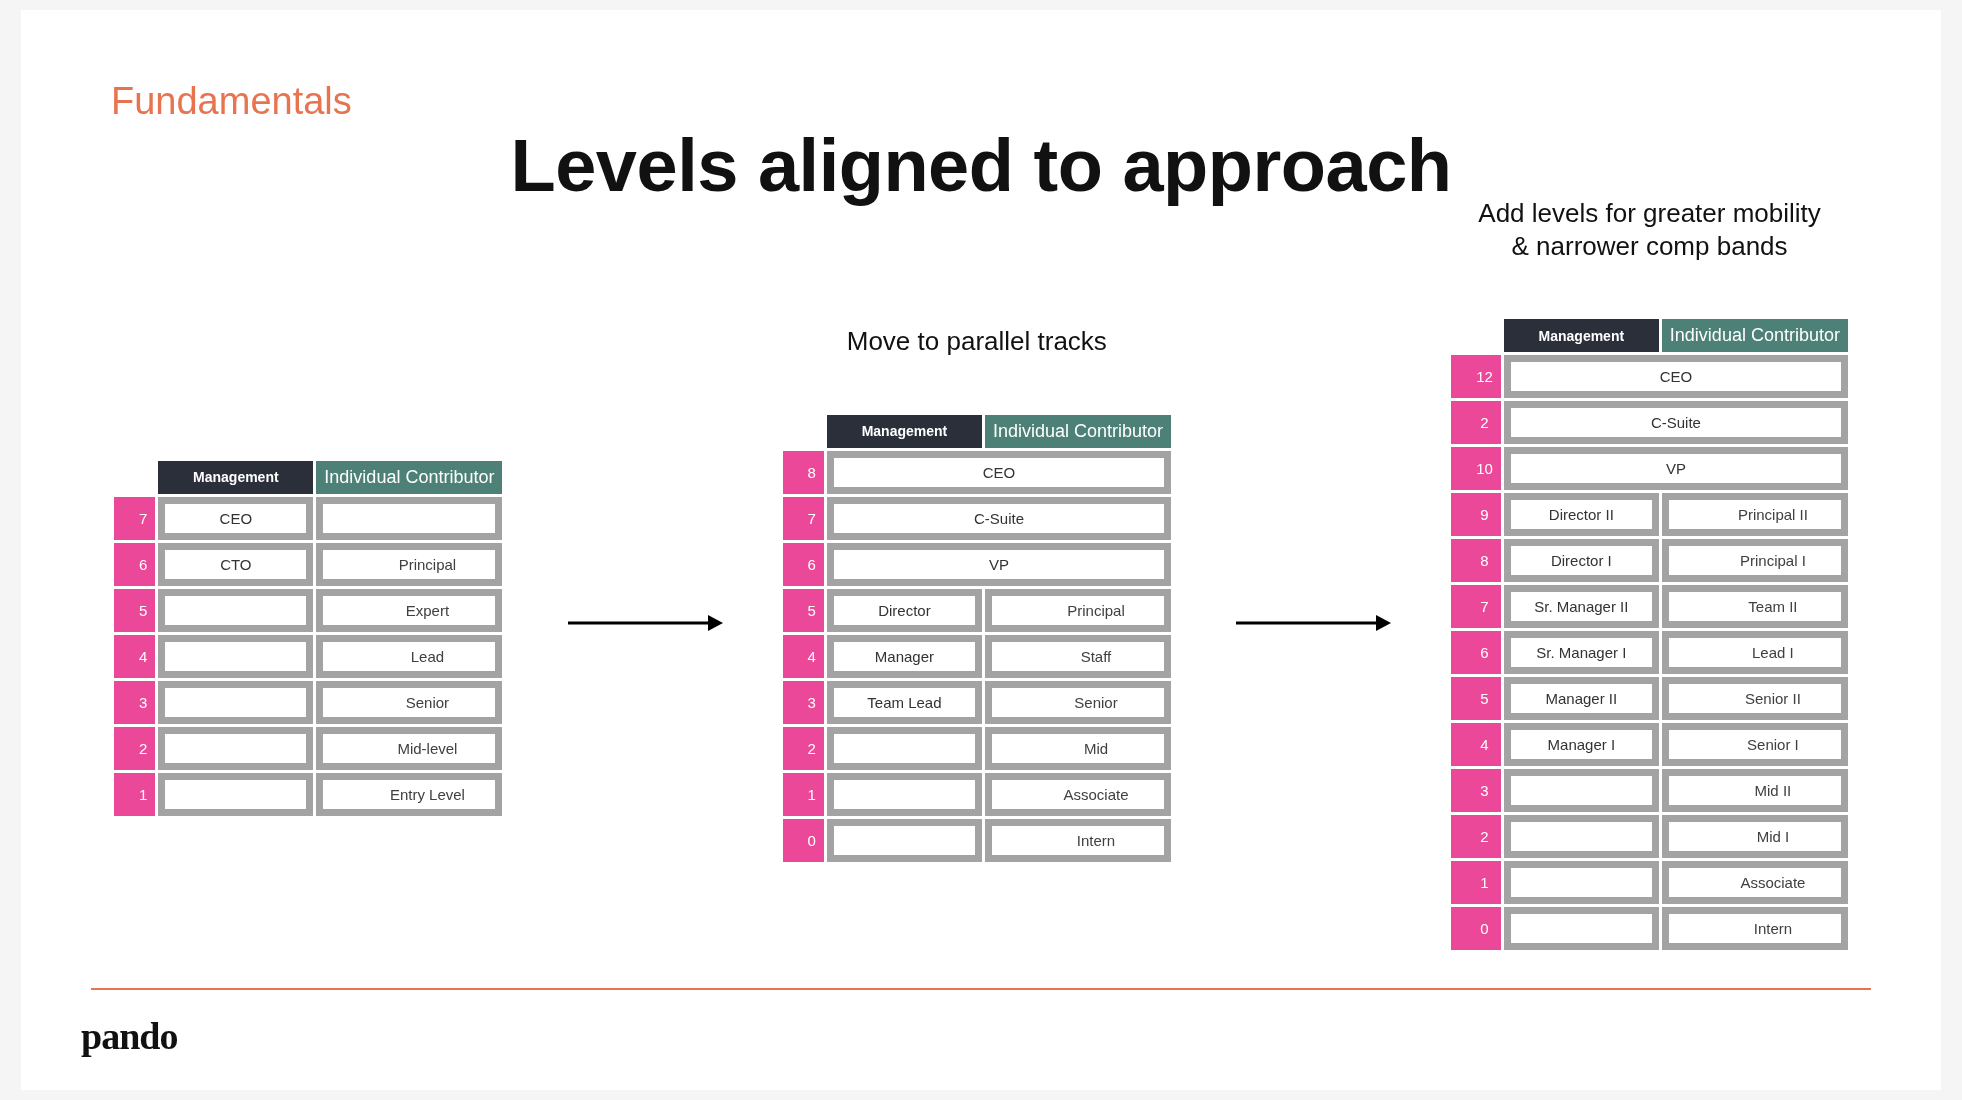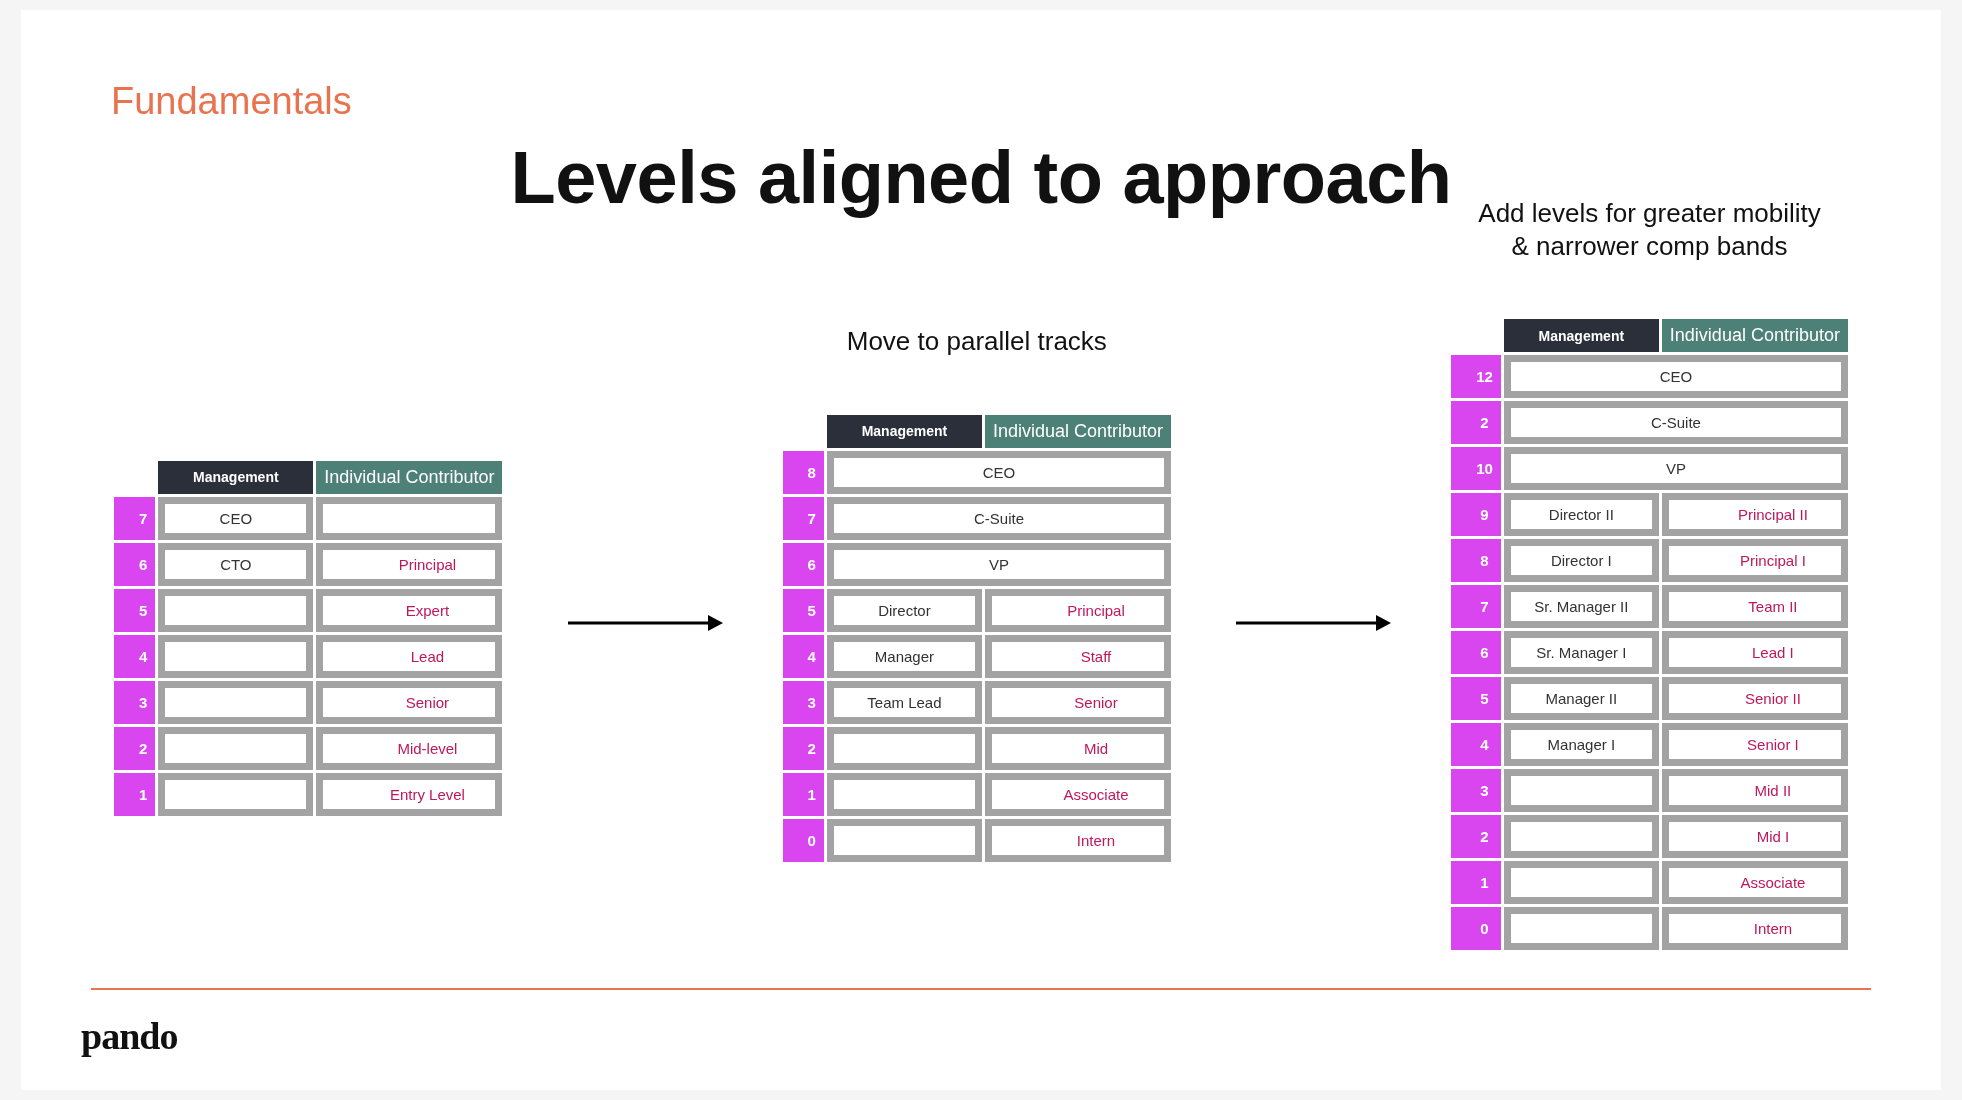--- a/index.html
+++ b/index.html
@@ -16,21 +16,20 @@
       background: #ffffff;
       width: 1920px;
       height: 1080px;
       position: relative;
       padding: 70px 90px 40px 90px;
     }
     .eyebrow {
       color: #e8744f;
       font-size: 38px;
       font-weight: 500;
-      margin-bottom: 12px;
     }
     .title {
       color: #111;
       font-size: 74px;
       font-weight: 600;
       letter-spacing: -0.5px;
       text-align: center;
     }
     .content {
       position: absolute;
@@ -82,33 +81,33 @@
       font-weight: 700;
       font-size: 14px;
     }
     .level-table th.ic-header {
       background: #4d8076;
       color: #fff;
       font-weight: 500;
       font-size: 18px;
     }
     .level-table td.level-num {
-      background: #d946ef;
+      background: #ec4899;
       color: #fff;
       width: 34px;
-      font-weight: 700;
+      font-weight: 400;
       padding-left: 25px;
     }
     .level-table td.cell {
       border: 7px solid #a3a3a3;
       background: #fff;
       min-width: 150px;
     }
     .level-table td.cell.mgmt { color: #333; }
-    .level-table td.cell.ic { color: #be185d; padding-left: 44px; }
+    .level-table td.cell.ic { color: #404040; padding-left: 44px; }
     .level-table td.cell.merged { min-width: 310px; }
     .arrow {
       align-self: center;
       margin: 0 10px;
       margin-top: 60px;
     }
     .arrow svg { width: 160px; height: 30px; }
     .footer-line {
       position: absolute;
       left: 70px;

